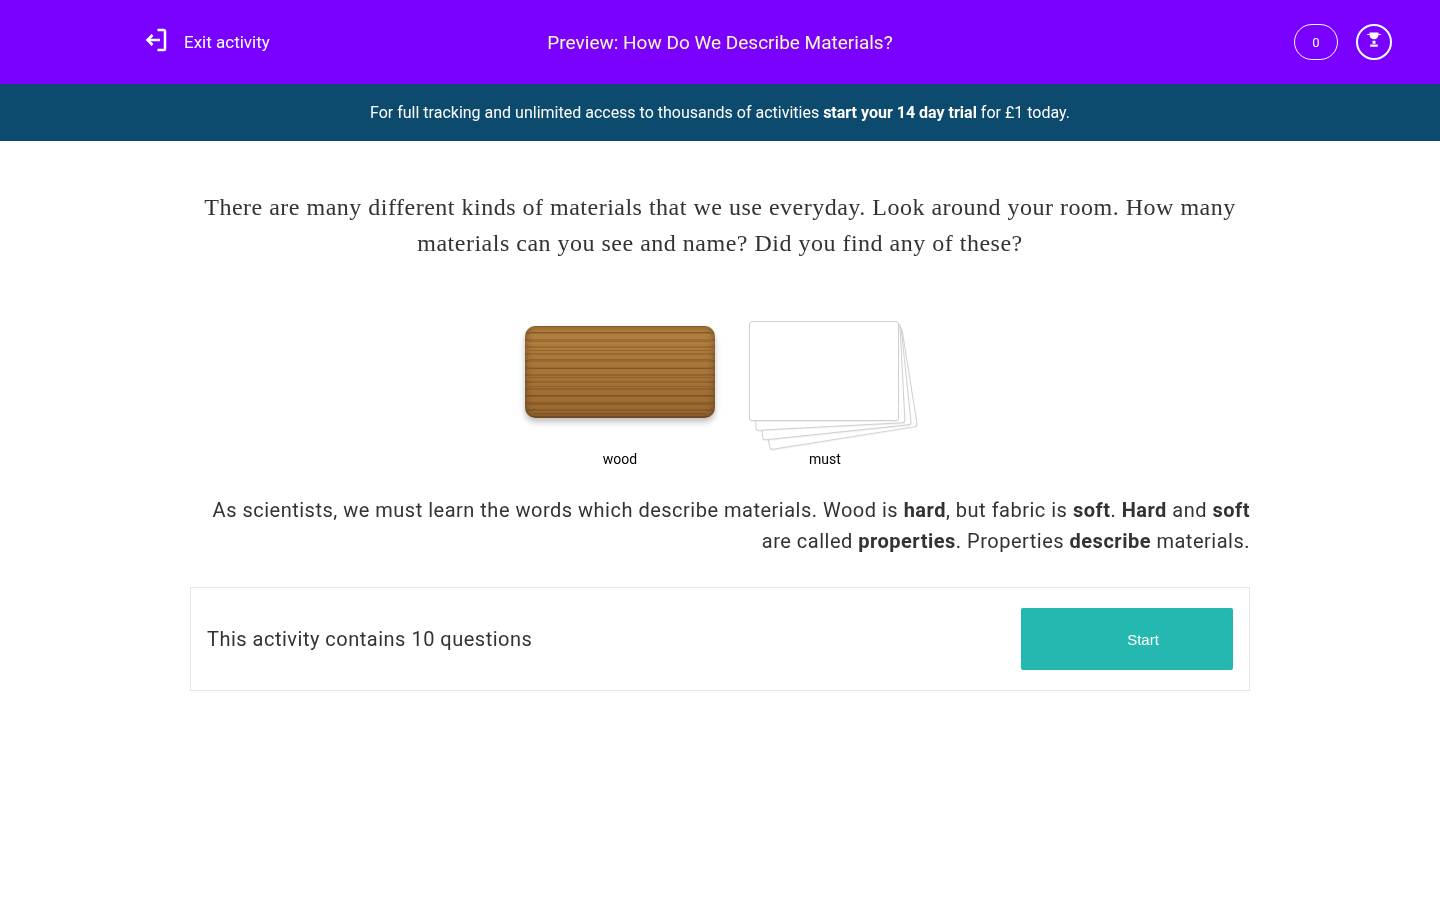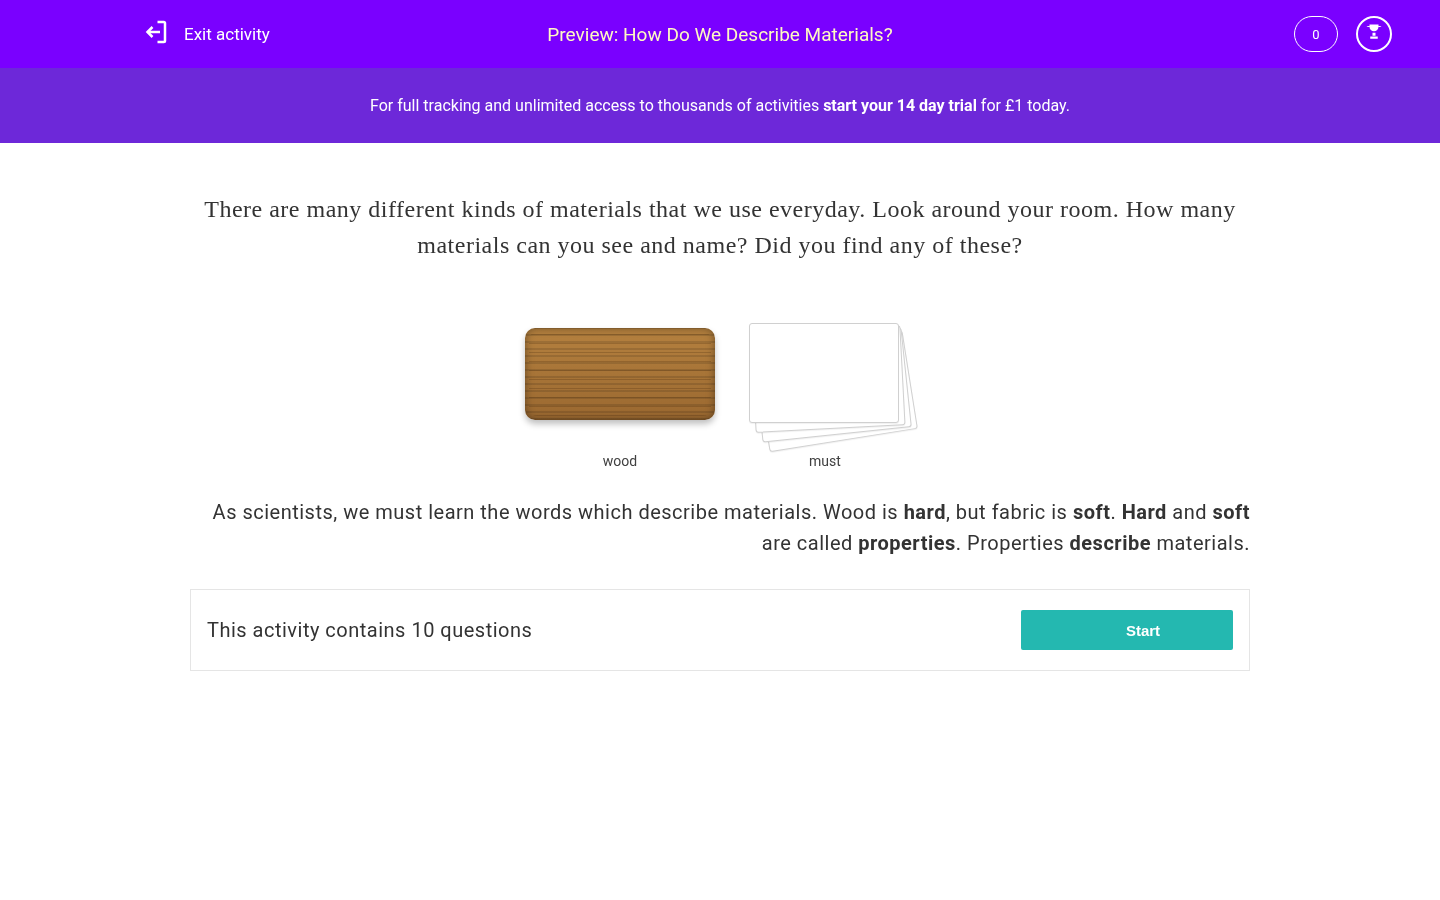--- a/index.html
+++ b/index.html
@@ -7,21 +7,21 @@
       padding: 0;
       box-sizing: border-box;
     }
     body {
       font-family: -apple-system, BlinkMacSystemFont, "Segoe UI", Roboto, Helvetica, Arial, sans-serif;
       color: #333;
       background: #fff;
     }
     .header {
       background: #7a00ff;
-      height: 68px;
+      height: 84px;
       display: flex;
       align-items: center;
       padding: 0 48px 0 140px;
       position: relative;
     }
     .exit-group {
       display: flex;
       align-items: center;
       gap: 14px;
       color: #fff;
@@ -67,24 +67,24 @@
       width: 36px;
       height: 36px;
       border: 2px solid #fff;
       border-radius: 50%;
       display: flex;
       align-items: center;
       justify-content: center;
     }
     .trophy-svg { fill: #fff; }
     .trial-banner {
-      background: #6d28d9;
+      background: #0c4a6e;
       color: #fff;
       text-align: center;
-      padding: 28px 0;
+      padding: 19px 0;
       font-size: 16px;
     }
     .trial-banner b { font-weight: 700; }
     .content {
       max-width: 1100px;
       margin: 0 auto;
       padding: 48px 20px 30px;
     }
     .intro-text {
       text-align: center;
@@ -106,21 +106,21 @@
     }
     .material-img {
       height: 130px;
       display: flex;
       align-items: center;
       justify-content: center;
       margin-bottom: 14px;
     }
     .material-caption {
       font-size: 14px;
-      color: #404040;
+      color: #000000;
     }
     .properties-text {
       text-align: right;
       font-size: 20px;
       color: #333;
       letter-spacing: 0.5px;
       line-height: 1.55;
       margin: 28px 0 30px;
     }
     .properties-text b { font-weight: 700; }
@@ -134,24 +134,24 @@
     }
     .activity-count {
       font-size: 20px;
       color: #333;
       letter-spacing: 0.5px;
     }
     .start-btn {
       background: #24b8b0;
       color: #fff;
       font-size: 15px;
-      font-weight: 700;
+      font-weight: 400;
       border: none;
       width: 212px;
-      height: 40px;
+      height: 62px;
       cursor: pointer;
       border-radius: 2px;
       padding-left: 32px;
     }
     
     .wood-board {
       width: 190px;
       height: 92px;
       background:
         repeating-linear-gradient(0deg, rgba(0,0,0,0.12) 0 2px, transparent 2px 7px),

